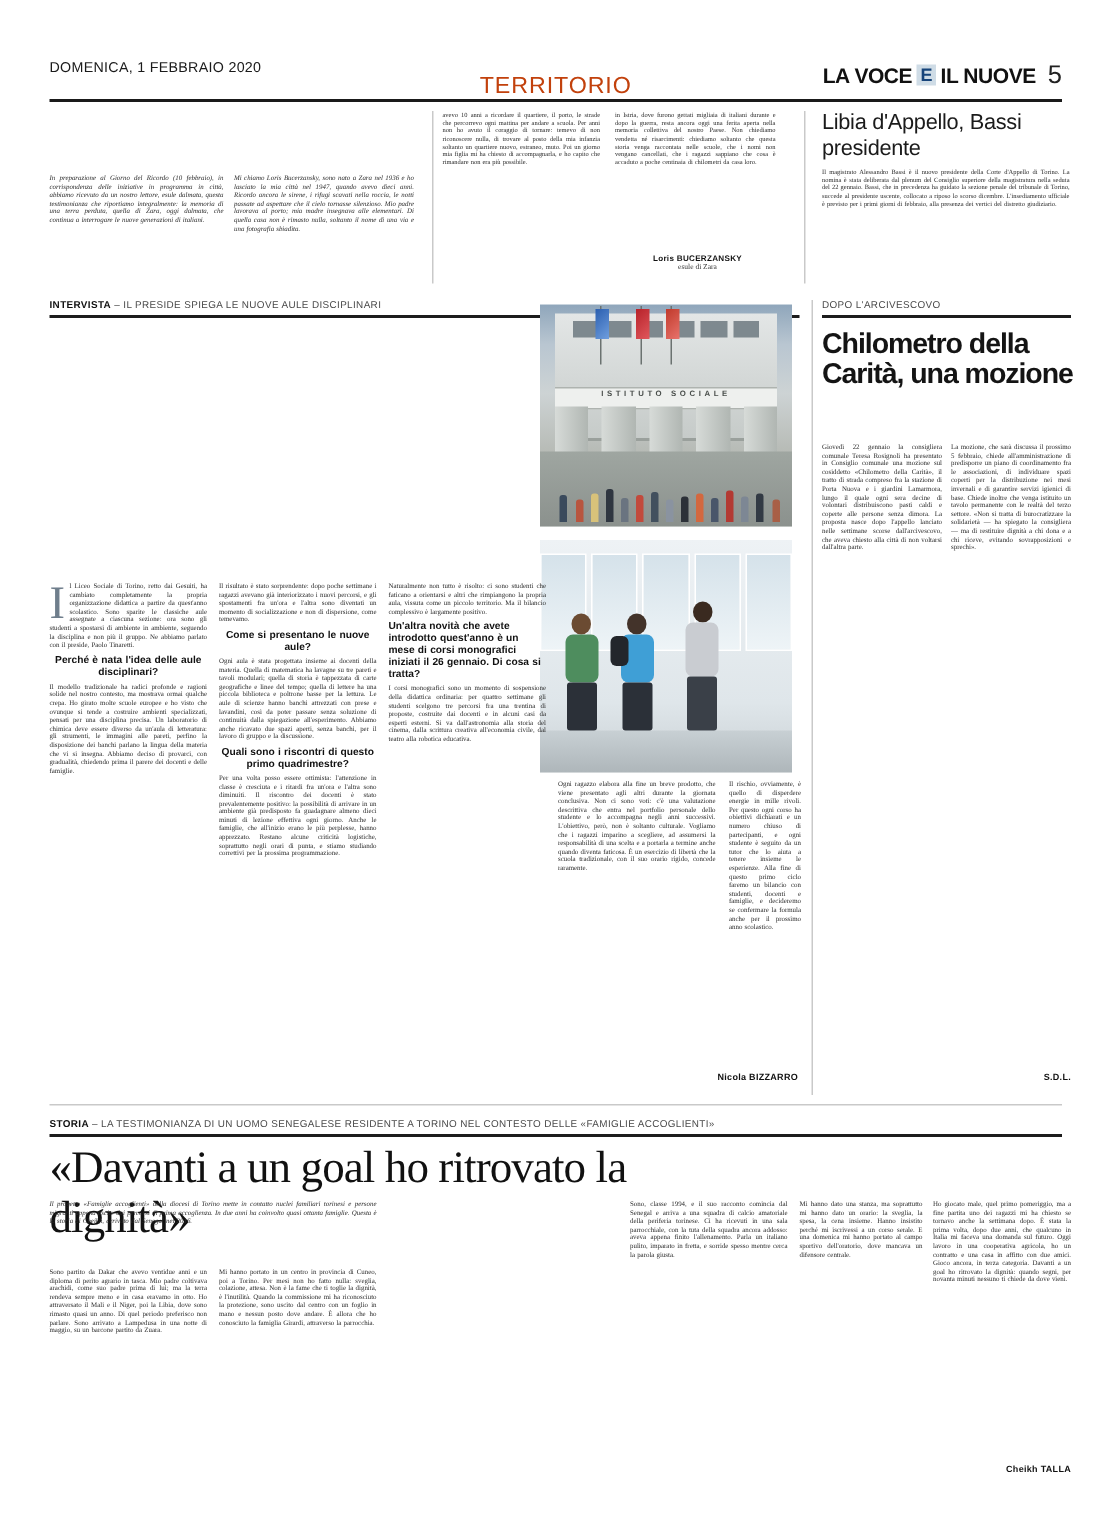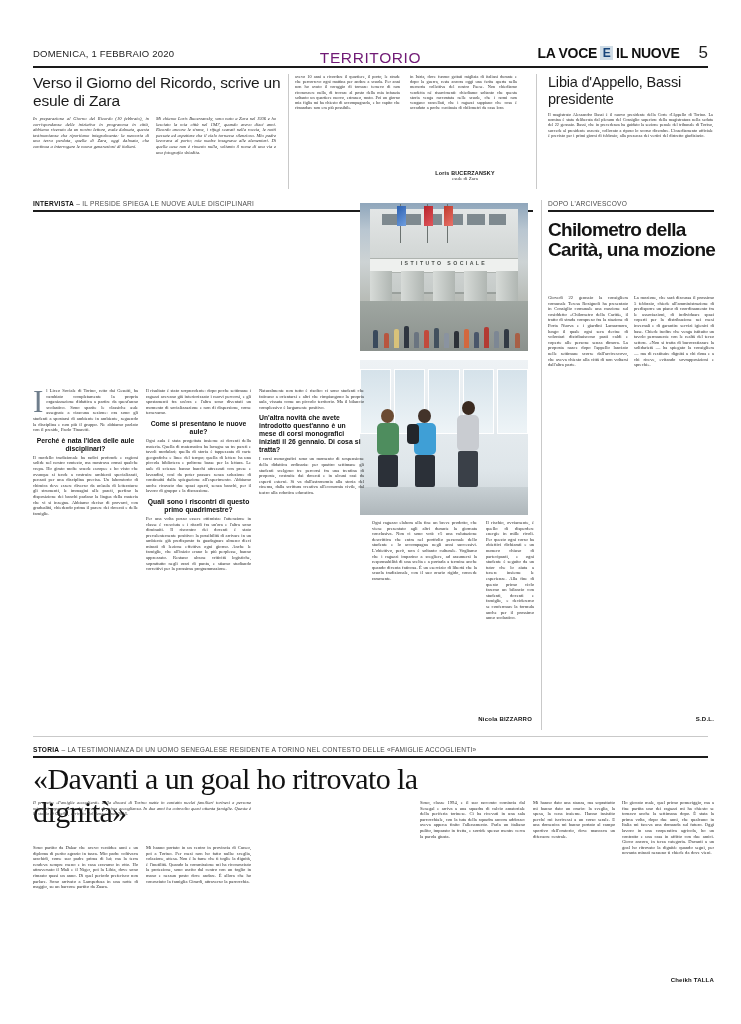--- a/index.html
+++ b/index.html
@@ -9,26 +9,26 @@
     font-family:"Liberation Sans", sans-serif;
     color:#111;
     overflow:hidden;
     position:relative;
   }
   .page{position:relative;width:741px;height:1024px;padding:0;box-sizing:border-box;}
 
   
   .masthead{
     position:absolute;left:33px;top:40px;width:675px;height:26px;
-    display:flex;align-items:center;justify-content:space-between;
+    display:flex;align-items:flex-start;justify-content:space-between;
   }
   .mh-date{font-size:9.5px;letter-spacing:.2px;color:#1a1a1a;font-weight:400;}
-  .mh-section{font-size:15.5px;color:#701a75;letter-spacing:.6px;font-weight:400;
+  .mh-section{font-size:15.5px;color:#c2410c;letter-spacing:.6px;font-weight:400;
      position:absolute;left:50%;transform:translateX(-50%);bottom:-1px;}
-  .mh-right{display:flex;align-items:center;gap:19px;}
+  .mh-right{display:flex;align-items:center;gap:8px;}
   .logo{display:flex;align-items:center;gap:3px;font-weight:bold;font-size:14px;letter-spacing:-.3px;}
   .logo-e{display:inline-block;width:13px;height:14px;background:#cfdce6;color:#17447a;
      font-size:12px;font-weight:bold;text-align:center;line-height:14px;}
   .mh-pageno{font-size:17px;color:#222;font-weight:400;}
   .rule-top{position:absolute;left:33px;top:66px;width:675px;height:2px;background:#1a1a1a;}
 
   
   .col{position:absolute;box-sizing:border-box;}
   .body-txt{font-size:4.6px;line-height:5.6px;text-align:justify;color:#2b2b2b;
      font-family:"Liberation Serif", serif; word-spacing:.3px;}
@@ -163,21 +163,20 @@
       <div class="logo">
         <span>LA VOCE</span>
         <span class="logo-e">E</span>
         <span>IL NUOVE</span>
       </div>
       <div class="mh-pageno">5</div>
     </div>
   </div>
   <div class="rule-top"></div>
 
-  <div class="a1-title">Verso il Giorno del Ricordo, scrive un esule di Zara</div>
   <div class="col a1-c1 body-txt ital">In preparazione al Giorno del Ricordo (10 febbraio), in corrispondenza delle iniziative in programma in città, abbiamo ricevuto da un nostro lettore, esule dalmata, questa testimonianza che riportiamo integralmente: la memoria di una terra perduta, quella di Zara, oggi dalmata, che continua a interrogare le nuove generazioni di italiani.</div>
   <div class="col a1-c2 body-txt ital">Mi chiamo Loris Bucerzansky, sono nato a Zara nel 1936 e ho lasciato la mia città nel 1947, quando avevo dieci anni. Ricordo ancora le sirene, i rifugi scavati nella roccia, le notti passate ad aspettare che il cielo tornasse silenzioso. Mio padre lavorava al porto; mia madre insegnava alle elementari. Di quella casa non è rimasto nulla, soltanto il nome di una via e una fotografia sbiadita.</div>
 
   <div class="col a2-c1 body-txt body-sm">avevo 10 anni a ricordare il quartiere, il porto, le strade che percorrevo ogni mattina per andare a scuola. Per anni non ho avuto il coraggio di tornare: temevo di non riconoscere nulla, di trovare al posto della mia infanzia soltanto un quartiere nuovo, estraneo, muto. Poi un giorno mia figlia mi ha chiesto di accompagnarla, e ho capito che rimandare non era più possibile.</div>
   <div class="col a2-c2 body-txt body-sm">in Istria, dove furono gettati migliaia di italiani durante e dopo la guerra, resta ancora oggi una ferita aperta nella memoria collettiva del nostro Paese. Non chiediamo vendetta né risarcimenti: chiediamo soltanto che questa storia venga raccontata nelle scuole, che i nomi non vengano cancellati, che i ragazzi sappiano che cosa è accaduto a poche centinaia di chilometri da casa loro.</div>
   <div class="a2-sign">
     <div class="sign-name">Loris BUCERZANSKY</div>
     <div class="sign-role">esule di Zara</div>
   </div>
 

